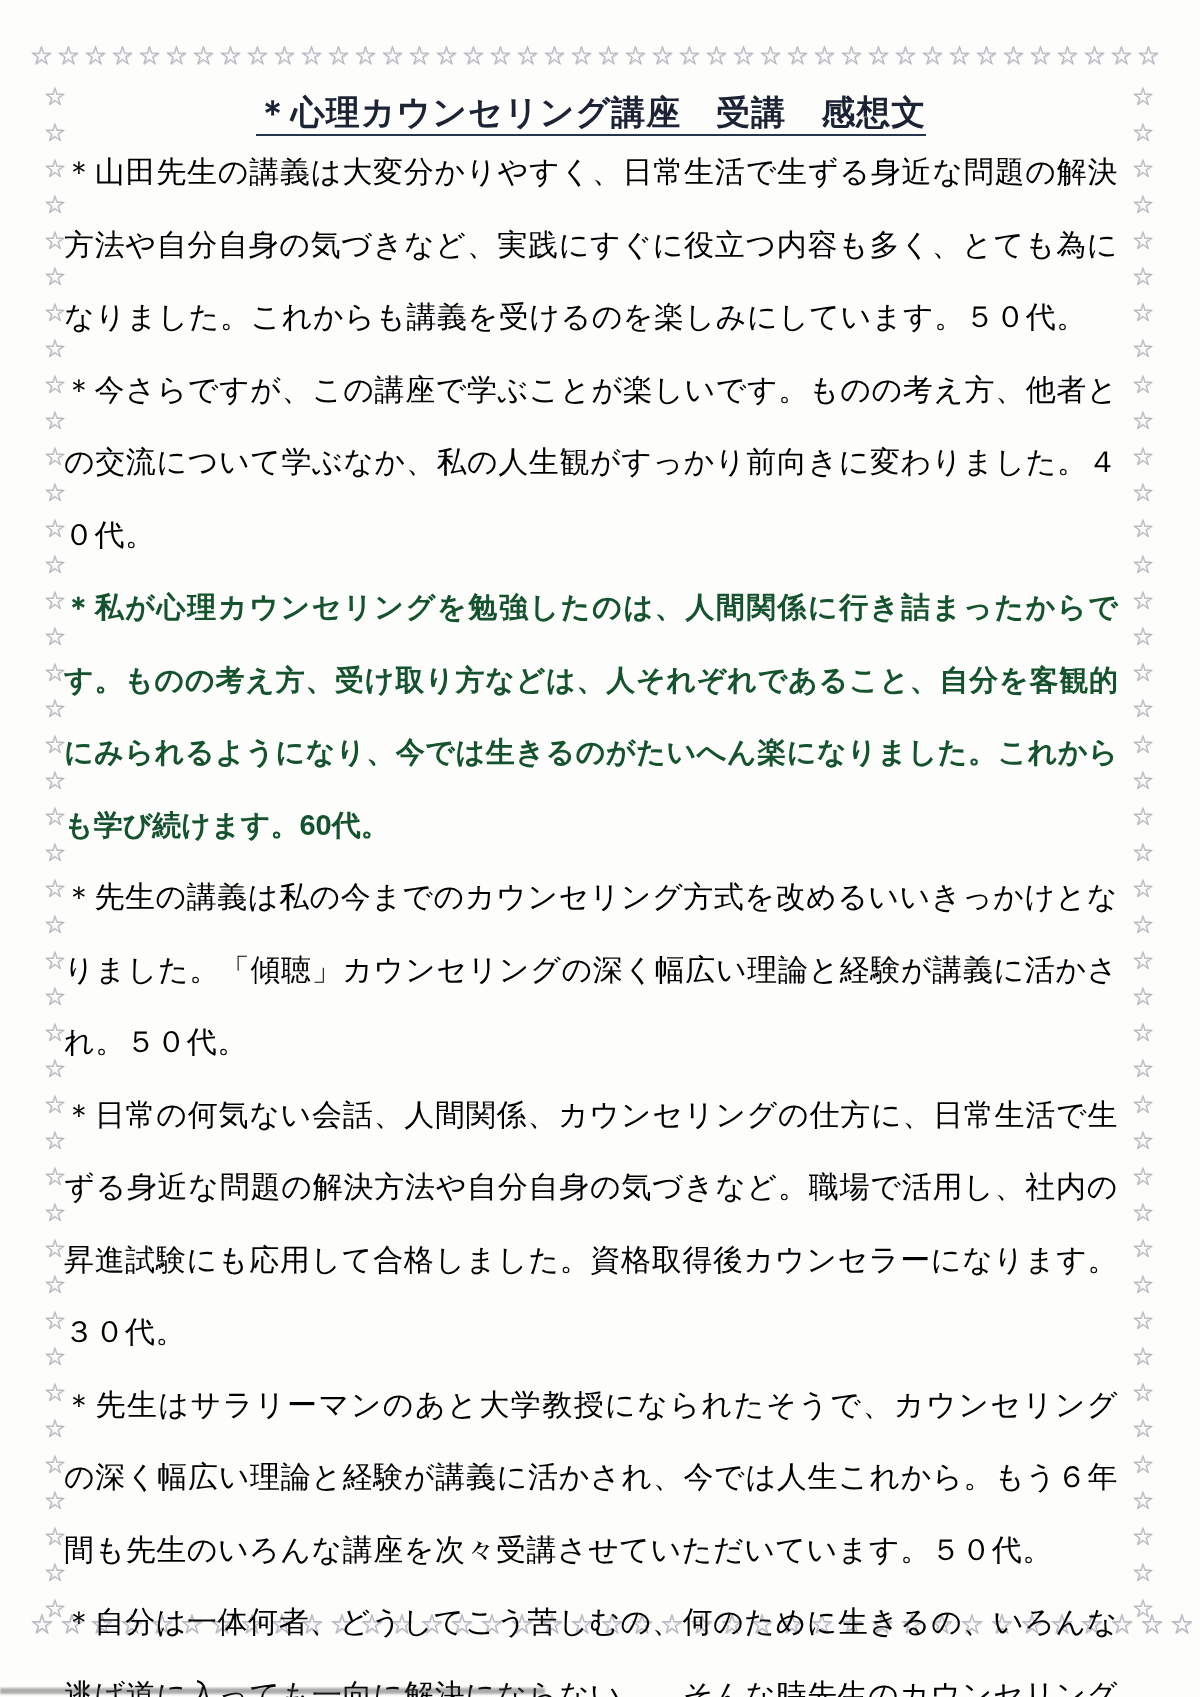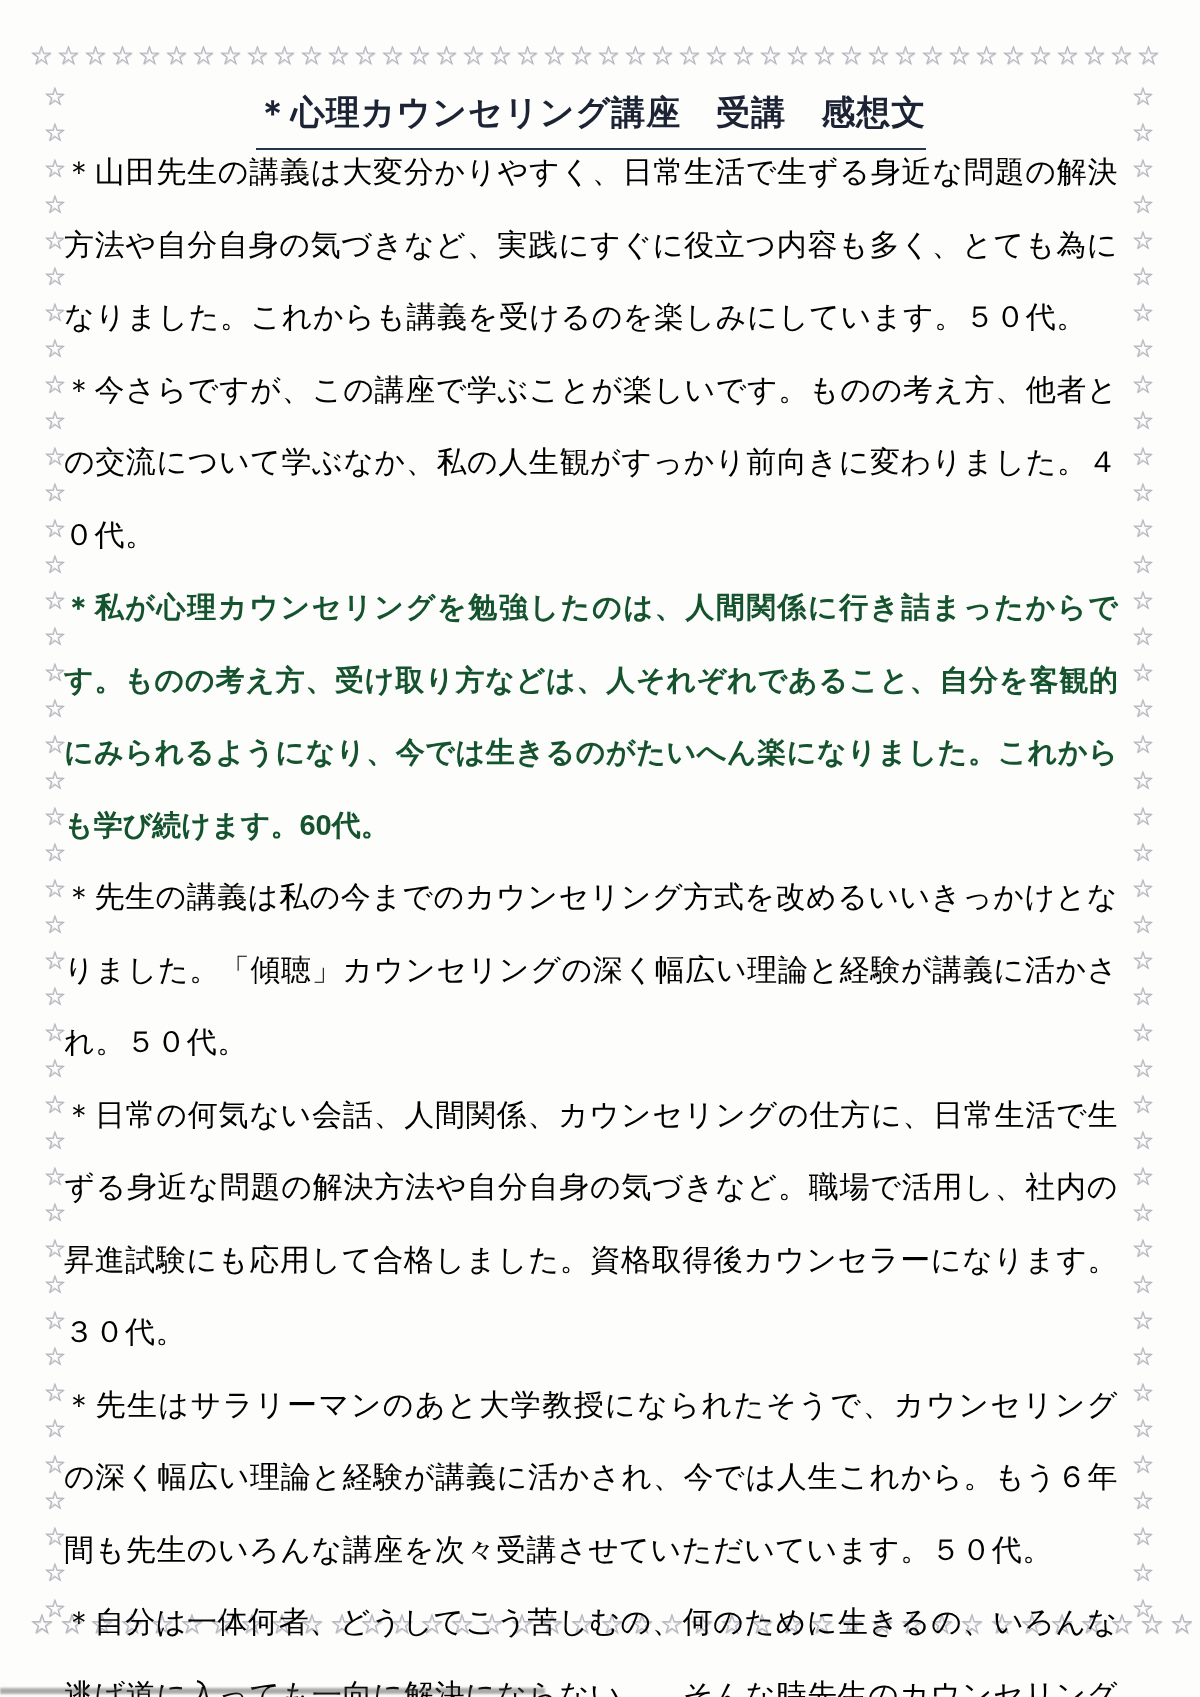--- a/index.html
+++ b/index.html
@@ -45,21 +45,21 @@
   .doc-title {
     margin: 12px 0 0 0;
     text-align: center;
     font-size: 34px;
     font-weight: bold;
     line-height: 42px;
     color: #1c2334;
   }
   .doc-title .underlined {
     border-bottom: 2px solid #27344e;
-    padding-bottom: 17px;
+    padding-bottom: 3px;
     letter-spacing: 1px;
   }
   .body-text { margin-top: 2px; }
   .body-text p {
     margin: 0;
     font-size: 30px;
     line-height: 72.5px;
     color: #000000;
     text-align: justify;
     letter-spacing: 0.5px;

